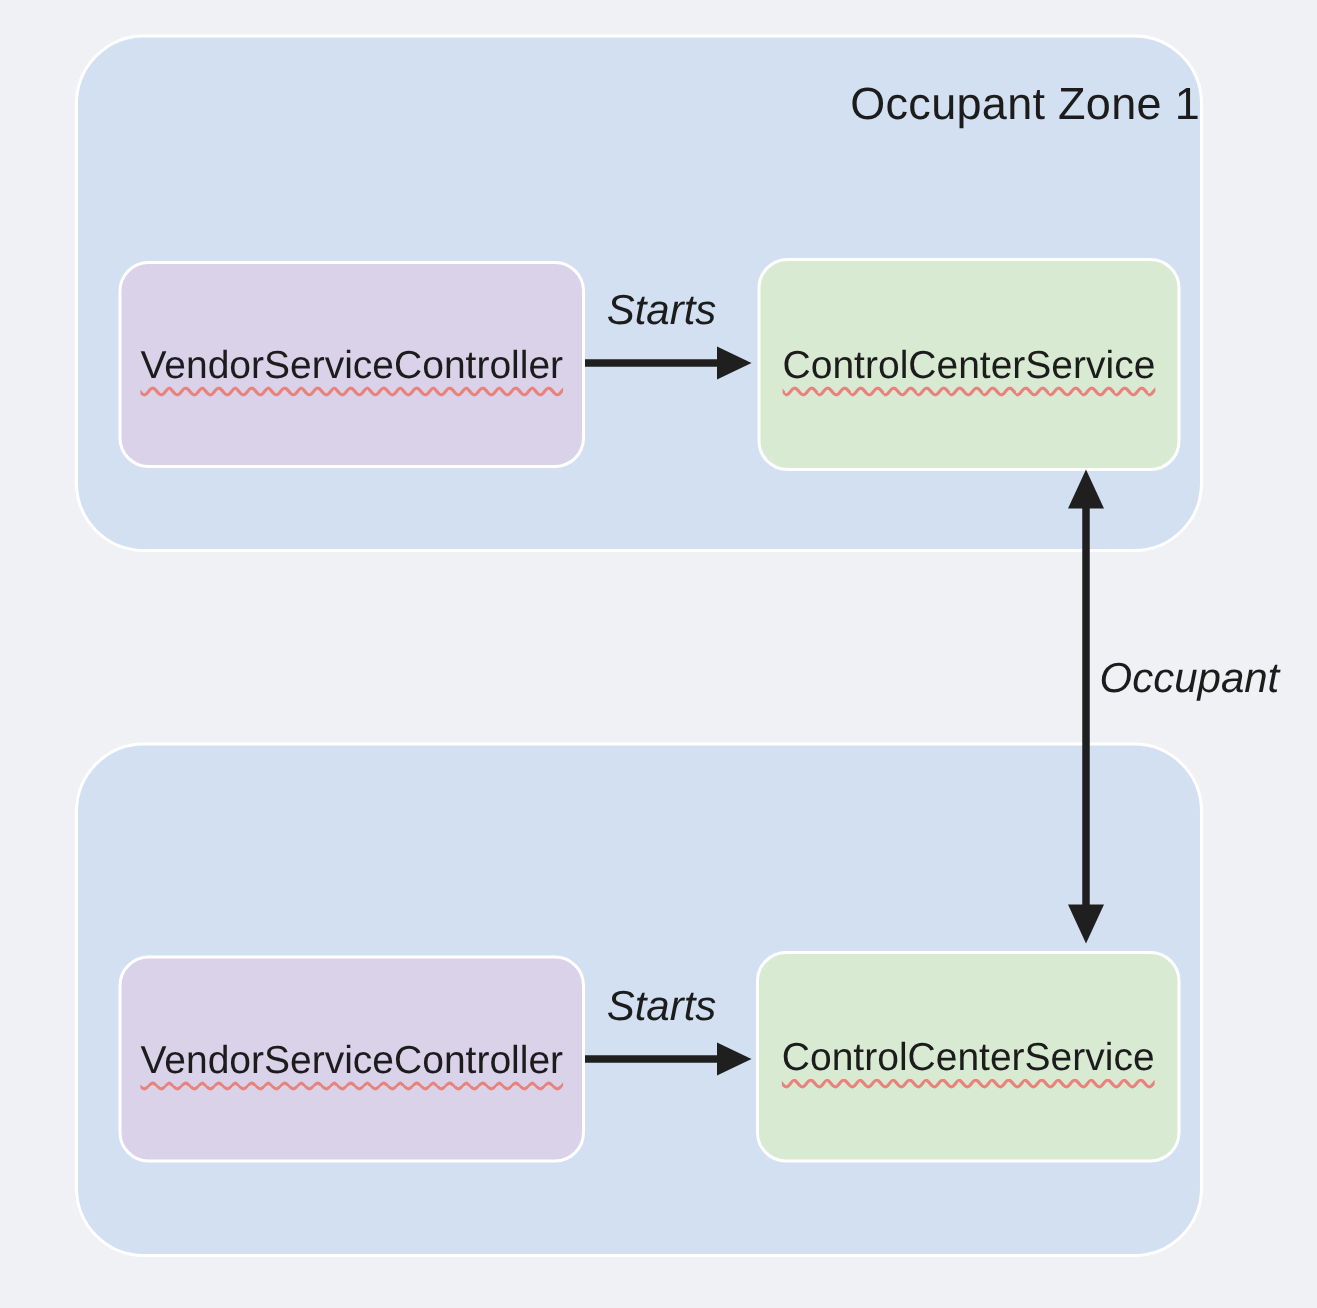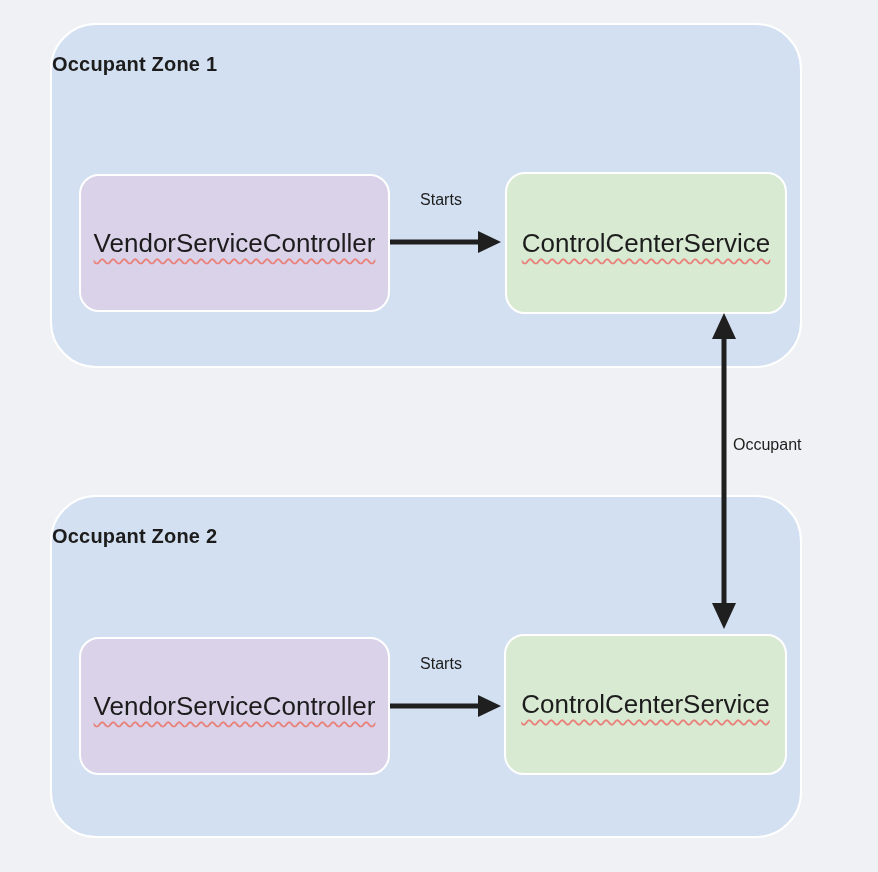--- a/index.html
+++ b/index.html
@@ -35,23 +35,23 @@
     border-radius:46px;
     box-sizing:border-box;
   }
   .zone.z1{top:23px;height:345px;}
   .zone.z2{top:495px;height:343px;}
   .zone-title{
     position:absolute;
     top:28px;
     left:0;
     width:100%;
-    text-align:left;
-    font-size:20px;
-    font-weight:bold;
+    text-align:right;
+    font-size:30px;
+    font-weight:normal;
     letter-spacing:0.2px;
     color:var(--text);
   }
   .node{
     position:absolute;
     border:2px solid var(--box-border);
     border-radius:20px;
     box-sizing:border-box;
     display:flex;
     align-items:center;
@@ -68,23 +68,24 @@
   .z2 .service{left:452px;top:137px;width:283px;height:141px;}
   .misspelled{
     text-decoration-line:underline;
     text-decoration-style:wavy;
     text-decoration-color:var(--squiggle);
     text-decoration-thickness:1.5px;
     text-underline-offset:6px;
   }
   .edge-label{
     position:absolute;
-    font-size:16px;
+    font-size:28px;
     color:var(--text);
     white-space:nowrap;
+    font-style:italic;
   }
   .edge-label.starts1{left:400px;top:191px;width:82px;text-align:center;}
   .edge-label.starts2{left:400px;top:655px;width:82px;text-align:center;}
   .edge-label.connect{left:733px;top:436px;}
   svg.arrows{
     position:absolute;
     left:0;top:0;
     width:878px;height:872px;
     pointer-events:none;
   }
@@ -100,21 +101,20 @@
     <div class="zone-title">Occupant Zone 1</div>
     <div class="node controller">
       <span class="misspelled">VendorServiceController</span>
     </div>
     <div class="node service">
       <span class="misspelled">ControlCenterService</span>
     </div>
   </div>
 
   <div class="zone z2">
-    <div class="zone-title">Occupant Zone 2</div>
     <div class="node controller">
       <span class="misspelled">VendorServiceController</span>
     </div>
     <div class="node service">
       <span class="misspelled">ControlCenterService</span>
     </div>
   </div>
 
   <svg class="arrows" viewBox="0 0 878 872" xmlns="http://www.w3.org/2000/svg">
 

